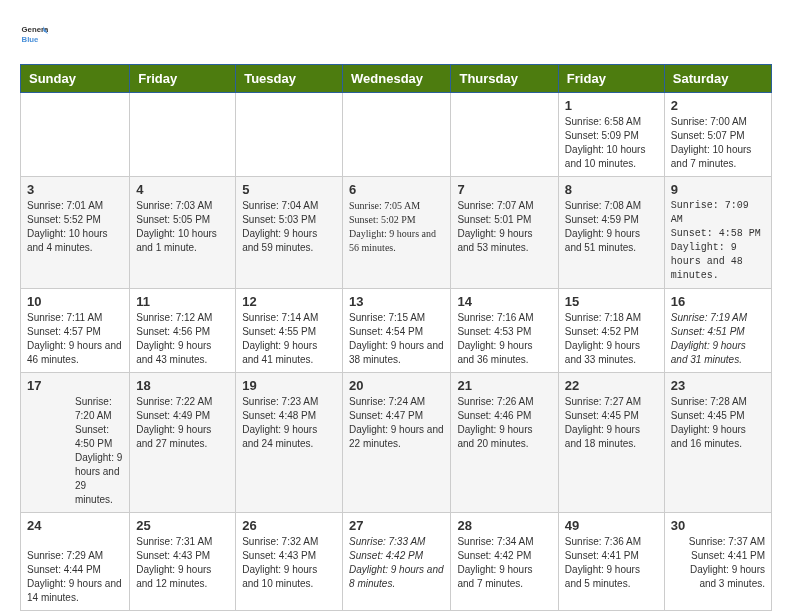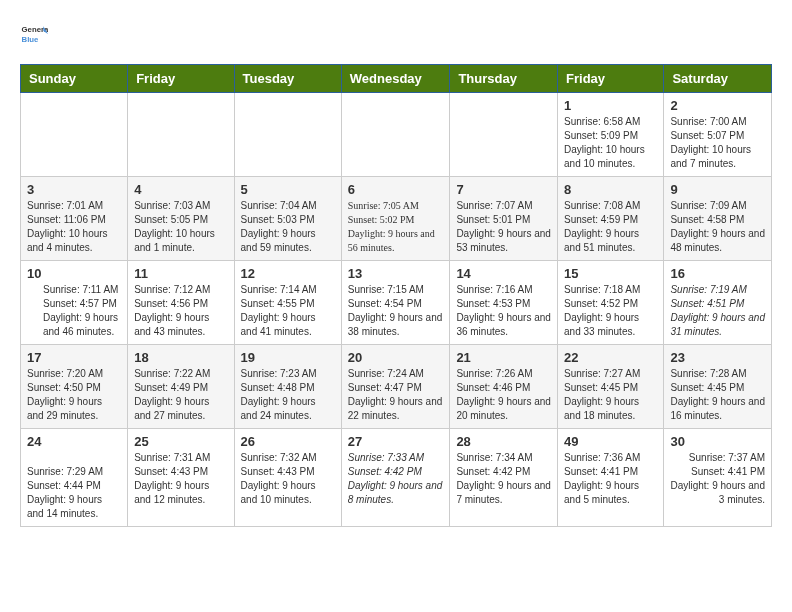--- a/index.html
+++ b/index.html
@@ -132,21 +132,21 @@
           <span class="day-num">2</span>
           <div class="day-info" style="white-space: pre-line;">Sunrise: 7:00 AM
 Sunset: 5:07 PM
 Daylight: 10 hours and 7 minutes.</div>
         </td>
       </tr>
       <tr>
         <td>
           <span class="day-num">3</span>
           <div class="day-info" style="white-space: pre-line;">Sunrise: 7:01 AM
-Sunset: 11:06 PM
+Sunset: 5:52 PM
 Daylight: 10 hours and 4 minutes.</div>
         </td>
         <td>
           <span class="day-num">4</span>
           <div class="day-info" style="white-space: pre-line;">Sunrise: 7:03 AM
 Sunset: 5:05 PM
 Daylight: 10 hours and 1 minute.</div>
         </td>
         <td>
           <span class="day-num">5</span>
@@ -167,29 +167,29 @@
 Daylight: 9 hours and 53 minutes.</div>
         </td>
         <td>
           <span class="day-num">8</span>
           <div class="day-info" style="white-space: pre-line;">Sunrise: 7:08 AM
 Sunset: 4:59 PM
 Daylight: 9 hours and 51 minutes.</div>
         </td>
         <td>
           <span class="day-num">9</span>
-          <div class="day-info" style="white-space: pre-line;">Sunrise: 7:09 AM
+          <div class="day-info" style="white-space: pre-line; font-family: Liberation Mono, monospace;">Sunrise: 7:09 AM
 Sunset: 4:58 PM
 Daylight: 9 hours and 48 minutes.</div>
         </td>
       </tr>
       <tr>
         <td>
           <span class="day-num">10</span>
-          <div class="day-info" style="white-space: pre-line; margin-left: 16px;">Sunrise: 7:11 AM
+          <div class="day-info" style="white-space: pre-line;">Sunrise: 7:11 AM
 Sunset: 4:57 PM
 Daylight: 9 hours and 46 minutes.</div>
         </td>
         <td>
           <span class="day-num">11</span>
           <div class="day-info" style="white-space: pre-line;">Sunrise: 7:12 AM
 Sunset: 4:56 PM
 Daylight: 9 hours and 43 minutes.</div>
         </td>
         <td>
@@ -219,21 +219,21 @@
         <td>
           <span class="day-num">16</span>
           <div class="day-info" style="white-space: pre-line; font-style: italic;">Sunrise: 7:19 AM
 Sunset: 4:51 PM
 Daylight: 9 hours and 31 minutes.</div>
         </td>
       </tr>
       <tr>
         <td>
           <span class="day-num">17</span>
-          <div class="day-info" style="white-space: pre-line;">Sunrise: 7:20 AM
+          <div class="day-info" style="white-space: pre-line; margin-left: 48px;">Sunrise: 7:20 AM
 Sunset: 4:50 PM
 Daylight: 9 hours and 29 minutes.</div>
         </td>
         <td>
           <span class="day-num">18</span>
           <div class="day-info" style="white-space: pre-line;">Sunrise: 7:22 AM
 Sunset: 4:49 PM
 Daylight: 9 hours and 27 minutes.</div>
         </td>
         <td>

